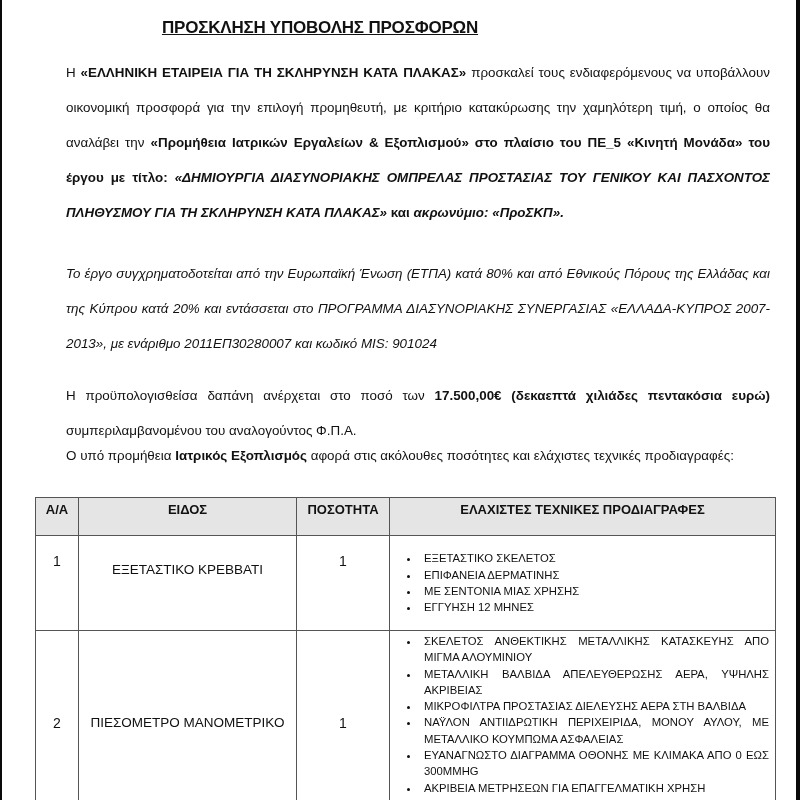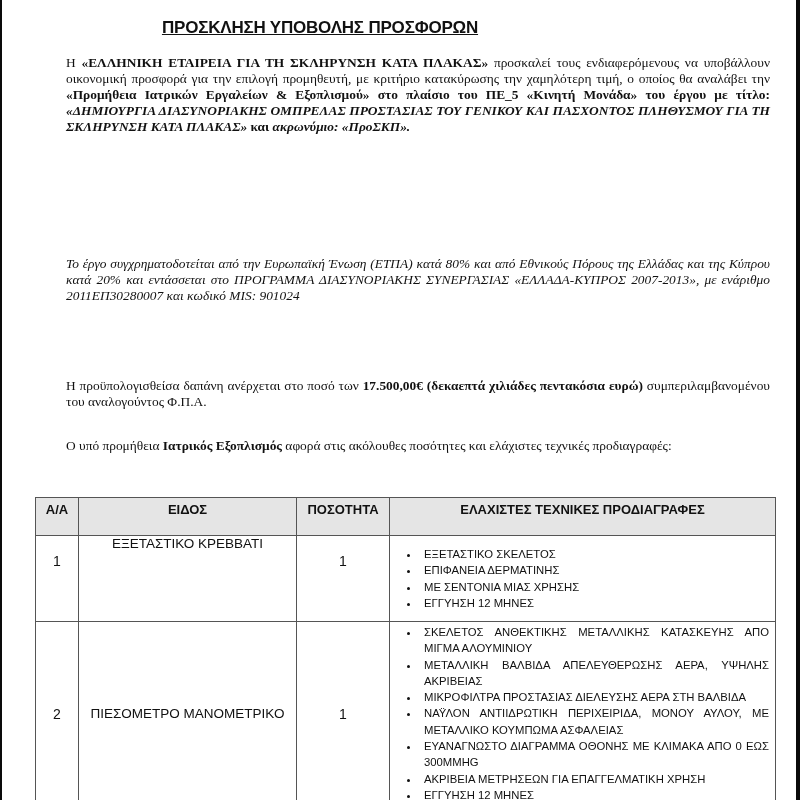--- a/index.html
+++ b/index.html
@@ -16,23 +16,22 @@
 
   .title {
     position: absolute; top: 18px; left: 0; width: 640px; text-align: center;
     font-size: 17px; font-weight: bold; text-decoration: underline;
     font-family: "Liberation Sans Narrow", "Liberation Sans", sans-serif;
     letter-spacing: -0.2px;
   }
 
   .para {
     position: absolute; left: 66px; width: 704px;
-    font-size: 13.4px; line-height: 16px; text-align: justify;
+    font-size: 13.4px; line-height: 35px; text-align: justify;
     text-align-last: left;
-    font-family: Liberation Serif, serif;
   }
   .para b { font-weight: bold; }
   .para i { font-style: italic; }
 
   .p1 { top: 55px; }
   .p2 { top: 256px; font-style: italic; }
   .p3 { top: 378px; }
   .p4 { top: 438px; }
 
   table.spec {
@@ -44,21 +43,21 @@
   table.spec th {
     background: #e5e5e5; font-weight: bold; height: 33px;
     font-size: 13px; vertical-align: top; padding-top: 4px;
   }
   col.c1 { width: 43px; } col.c2 { width: 218px; } col.c3 { width: 93px; } col.c4 { width: 386px; }
   td.num, td.qty { text-align: center; font-size: 14px; }
   td.num { vertical-align: top; }
   td.name { text-align: center; font-size: 13.5px; }
   tr.r1 td { height: 68px; }
   tr.r1 td.num, tr.r1 td.qty { vertical-align: top; padding-top: 17px; }
-  tr.r1 td.name { vertical-align: top; }
+  tr.r1 td.name { vertical-align: top; padding-top: 26px; }
   tr.r2 td { height: 180px; }
   tr.r2 td.num, tr.r2 td.qty, tr.r2 td.name { vertical-align: middle; }
   ul.bullets { margin: 2px 6px 2px 0; padding-left: 30px; font-size: 11.3px; line-height: 16.3px; }
   ul.bullets li { text-align: justify; padding-left: 4px; }
   ul.bullets li::marker { font-size: 11px; }
 </style>
 </head>
 <body>
 
 <div class="edge-left"></div>

